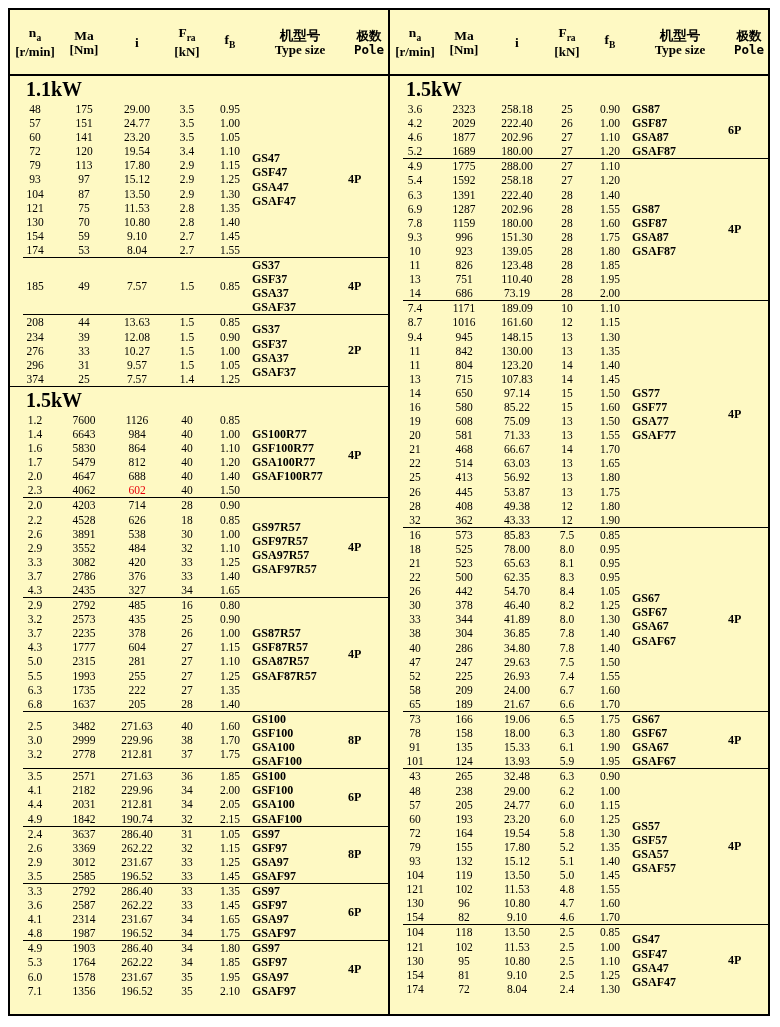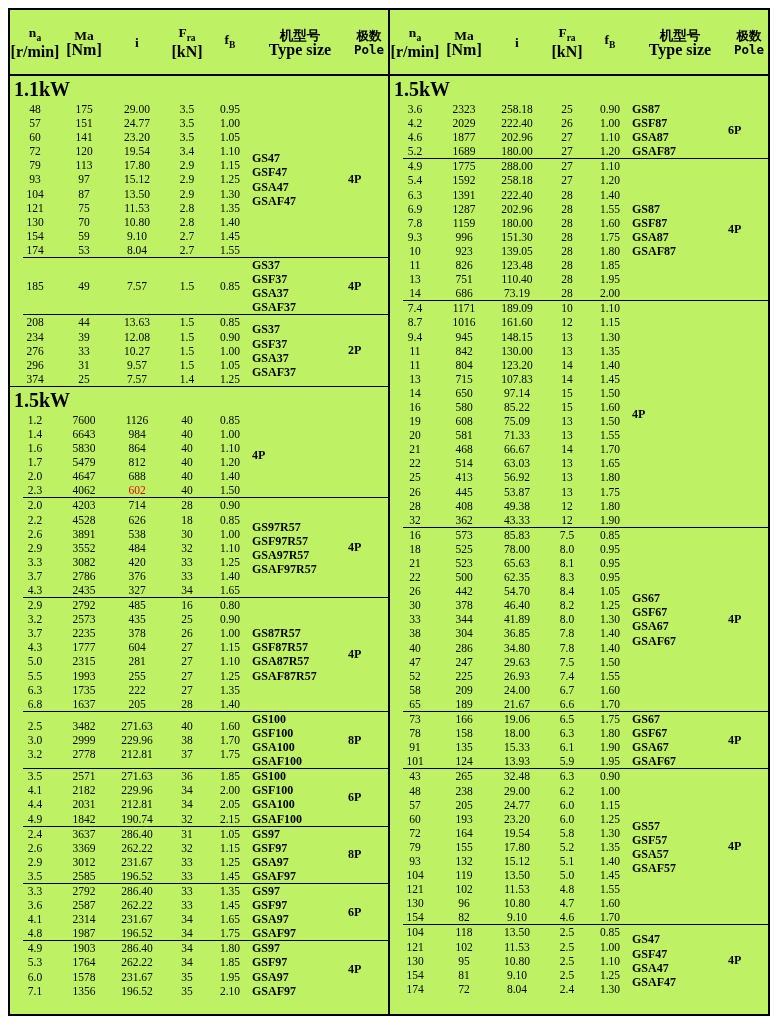--- a/index.html
+++ b/index.html
@@ -3,34 +3,34 @@
 <meta charset="utf-8">
 <style>
   html,body{margin:0;padding:0;background:#ffffff;}
   body{
     width:780px;height:1027px;overflow:hidden;
     font-family:"Liberation Serif", serif;color:#000;
   }
   .wrap{display:flex;padding:8px 0 0 8px;}
   .panel{
     width:382px;height:1008px;border:2px solid #000;box-sizing:border-box;
-    overflow:hidden;background:#bef264;
+    overflow:hidden;background:#fef9c3;
   }
   .panel + .panel{margin-left:-2px;}
   .hdr{
     display:grid;grid-template-columns:50px 48px 58px 42px 44px 96px 42px;
     height:64px;align-items:center;border-bottom:2px solid #000;font-weight:bold;
   }
   .hcell{text-align:center;}
   .hname{font-size:13.5px;line-height:15px;white-space:nowrap;}
   .hname sub{font-size:9.5px;}
-  .hunit{font-size:16px;line-height:14px;white-space:nowrap;}
+  .hunit{font-size:13px;line-height:14px;white-space:nowrap;}
   .mono .hname,.mono .hunit{font-family:"DejaVu Sans Mono", monospace;font-size:12.5px;}
   .sec2{border-top:1.5px solid #000;}
-  .sec-title{font-weight:bold;font-size:20px;line-height:26px;height:26px;padding-left:4px;}
+  .sec-title{font-weight:bold;font-size:20px;line-height:26px;height:26px;padding-left:16px;}
   .block{display:flex;align-items:center;}
   .grid{display:grid;grid-template-columns:50px 48px 58px 42px 44px;}
   .cell{text-align:center;font-size:11.5px;line-height:14.1px;height:14.1px;white-space:nowrap;}
   .models{width:96px;display:flex;flex-direction:column;justify-content:center;}
   .model{font-weight:bold;font-size:12px;line-height:14.1px;white-space:nowrap;}
   .pole{width:40px;font-weight:bold;font-size:12px;}
   .sep{border-top:1.5px solid #000;margin-left:13px;height:0;}
   .red{color:#e8000a;}
 </style>
 </head>
@@ -216,20 +216,26 @@
             <div class="cell">2.0</div>
             <div class="cell">4647</div>
             <div class="cell">688</div>
             <div class="cell">40</div>
             <div class="cell">1.40</div>
             <div class="cell">2.3</div>
             <div class="cell">4062</div>
             <div class="cell red">602</div>
             <div class="cell">40</div>
             <div class="cell">1.50</div>
+          </div>
+          <div class="models">
+            <div class="model">GS100R77</div>
+            <div class="model">GSF100R77</div>
+            <div class="model">GSA100R77</div>
+            <div class="model">GSAF100R77</div>
           </div>
           <div class="pole">4P</div>
         </div>
         <div class="sep"></div>
         <div class="block">
           <div class="grid">
             <div class="cell">2.0</div>
             <div class="cell">4203</div>
             <div class="cell">714</div>
             <div class="cell">28</div>
@@ -683,20 +689,26 @@
             <div class="cell">408</div>
             <div class="cell">49.38</div>
             <div class="cell">12</div>
             <div class="cell">1.80</div>
             <div class="cell">32</div>
             <div class="cell">362</div>
             <div class="cell">43.33</div>
             <div class="cell">12</div>
             <div class="cell">1.90</div>
           </div>
+          <div class="models">
+            <div class="model">GS77</div>
+            <div class="model">GSF77</div>
+            <div class="model">GSA77</div>
+            <div class="model">GSAF77</div>
+          </div>
           <div class="pole">4P</div>
         </div>
         <div class="sep"></div>
         <div class="block">
           <div class="grid">
             <div class="cell">16</div>
             <div class="cell">573</div>
             <div class="cell">85.83</div>
             <div class="cell">7.5</div>
             <div class="cell">0.85</div>

